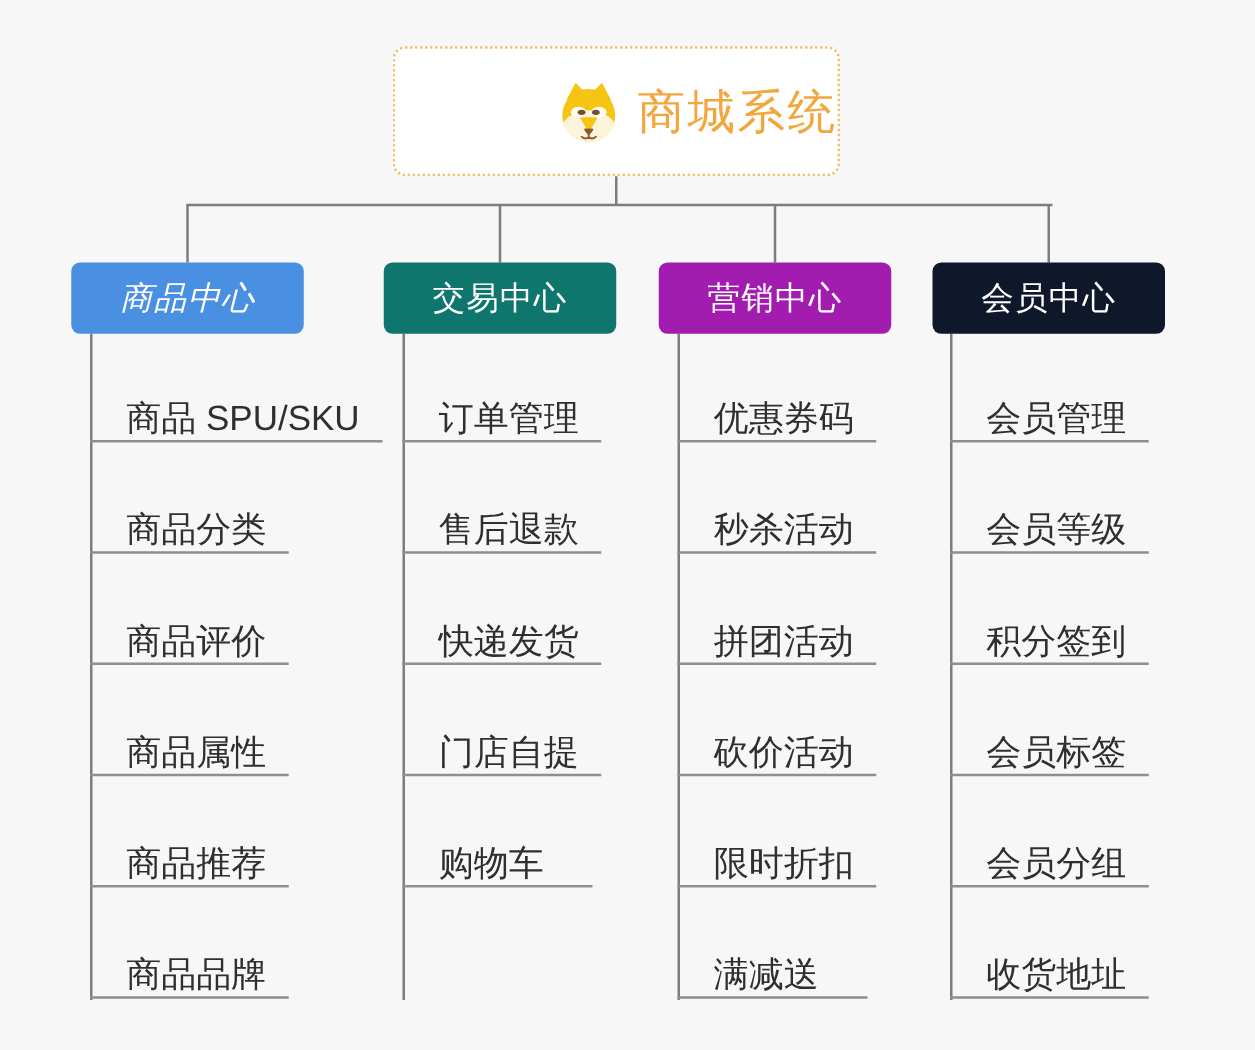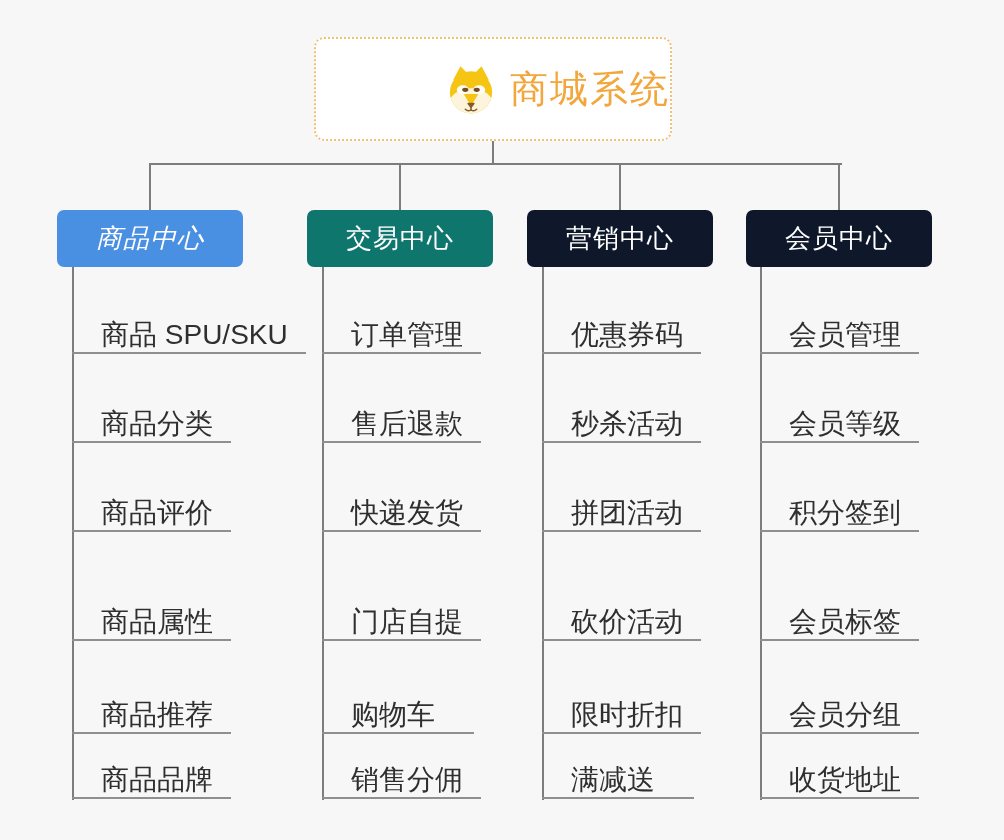--- a/index.html
+++ b/index.html
@@ -82,22 +82,22 @@
     padding: 0 18px 0 29px;
     border-bottom: 2px solid var(--underline-color, #8f8f8f);
     font-size: 28px;
     color: var(--item-text, #2f2f2f);
     white-space: nowrap;
     cursor: pointer;
   }
   .r0 { top: 318px; }
   .r1 { top: 407px; }
   .r2 { top: 496px; }
-  .r3 { top: 585px; margin-top: 20px; }
-  .r4 { top: 674px; margin-top: 24px; }
+  .r3 { top: 585px; }
+  .r4 { top: 674px; }
   .r5 { top: 763px; }
 </style>
 </head>
 <body>
 
 <div class="canvas" style="--bg: #f7f7f7;">
 
   <div class="root-node" style="border-color: rgb(239, 192, 117);">
     <span class="dog">
       <svg viewBox="0 0 64 64" width="52" height="52">
@@ -128,36 +128,35 @@
   <div class="line drop c1" style="background: rgb(125, 125, 125);"></div>
   <div class="line drop c2" style="background: rgb(125, 125, 125);"></div>
   <div class="line drop c3" style="background: rgb(125, 125, 125);"></div>
   <div class="line trunk c0" style="background: rgb(125, 125, 125);"></div>
   <div class="line trunk c1" style="background: rgb(125, 125, 125);"></div>
   <div class="line trunk c2" style="background: rgb(125, 125, 125);"></div>
   <div class="line trunk c3" style="background: rgb(125, 125, 125);"></div>
 
   <div class="branch-node c0" style="background: rgb(74, 144, 226); font-style: italic;">商品中心</div>
   <div class="branch-node c1" style="background: #0f766e;">交易中心</div>
-  <div class="branch-node c2" style="background: #0f172a;">营销中心</div>
+  <div class="branch-node c2" style="background: #a21caf;">营销中心</div>
   <div class="branch-node c3" style="background: #0f172a;">会员中心</div>
 
   <div class="item c0 r0">商品 SPU/SKU</div>
   <div class="item c0 r1">商品分类</div>
   <div class="item c0 r2">商品评价</div>
   <div class="item c0 r3">商品属性</div>
   <div class="item c0 r4">商品推荐</div>
   <div class="item c0 r5">商品品牌</div>
 
   <div class="item c1 r0">订单管理</div>
   <div class="item c1 r1">售后退款</div>
   <div class="item c1 r2">快递发货</div>
   <div class="item c1 r3">门店自提</div>
   <div class="item c1 r4">购物车</div>
-  <div class="item c1 r5">销售分佣</div>
 
   <div class="item c2 r0">优惠券码</div>
   <div class="item c2 r1">秒杀活动</div>
   <div class="item c2 r2">拼团活动</div>
   <div class="item c2 r3">砍价活动</div>
   <div class="item c2 r4">限时折扣</div>
   <div class="item c2 r5">满减送</div>
 
   <div class="item c3 r0">会员管理</div>
   <div class="item c3 r1">会员等级</div>

